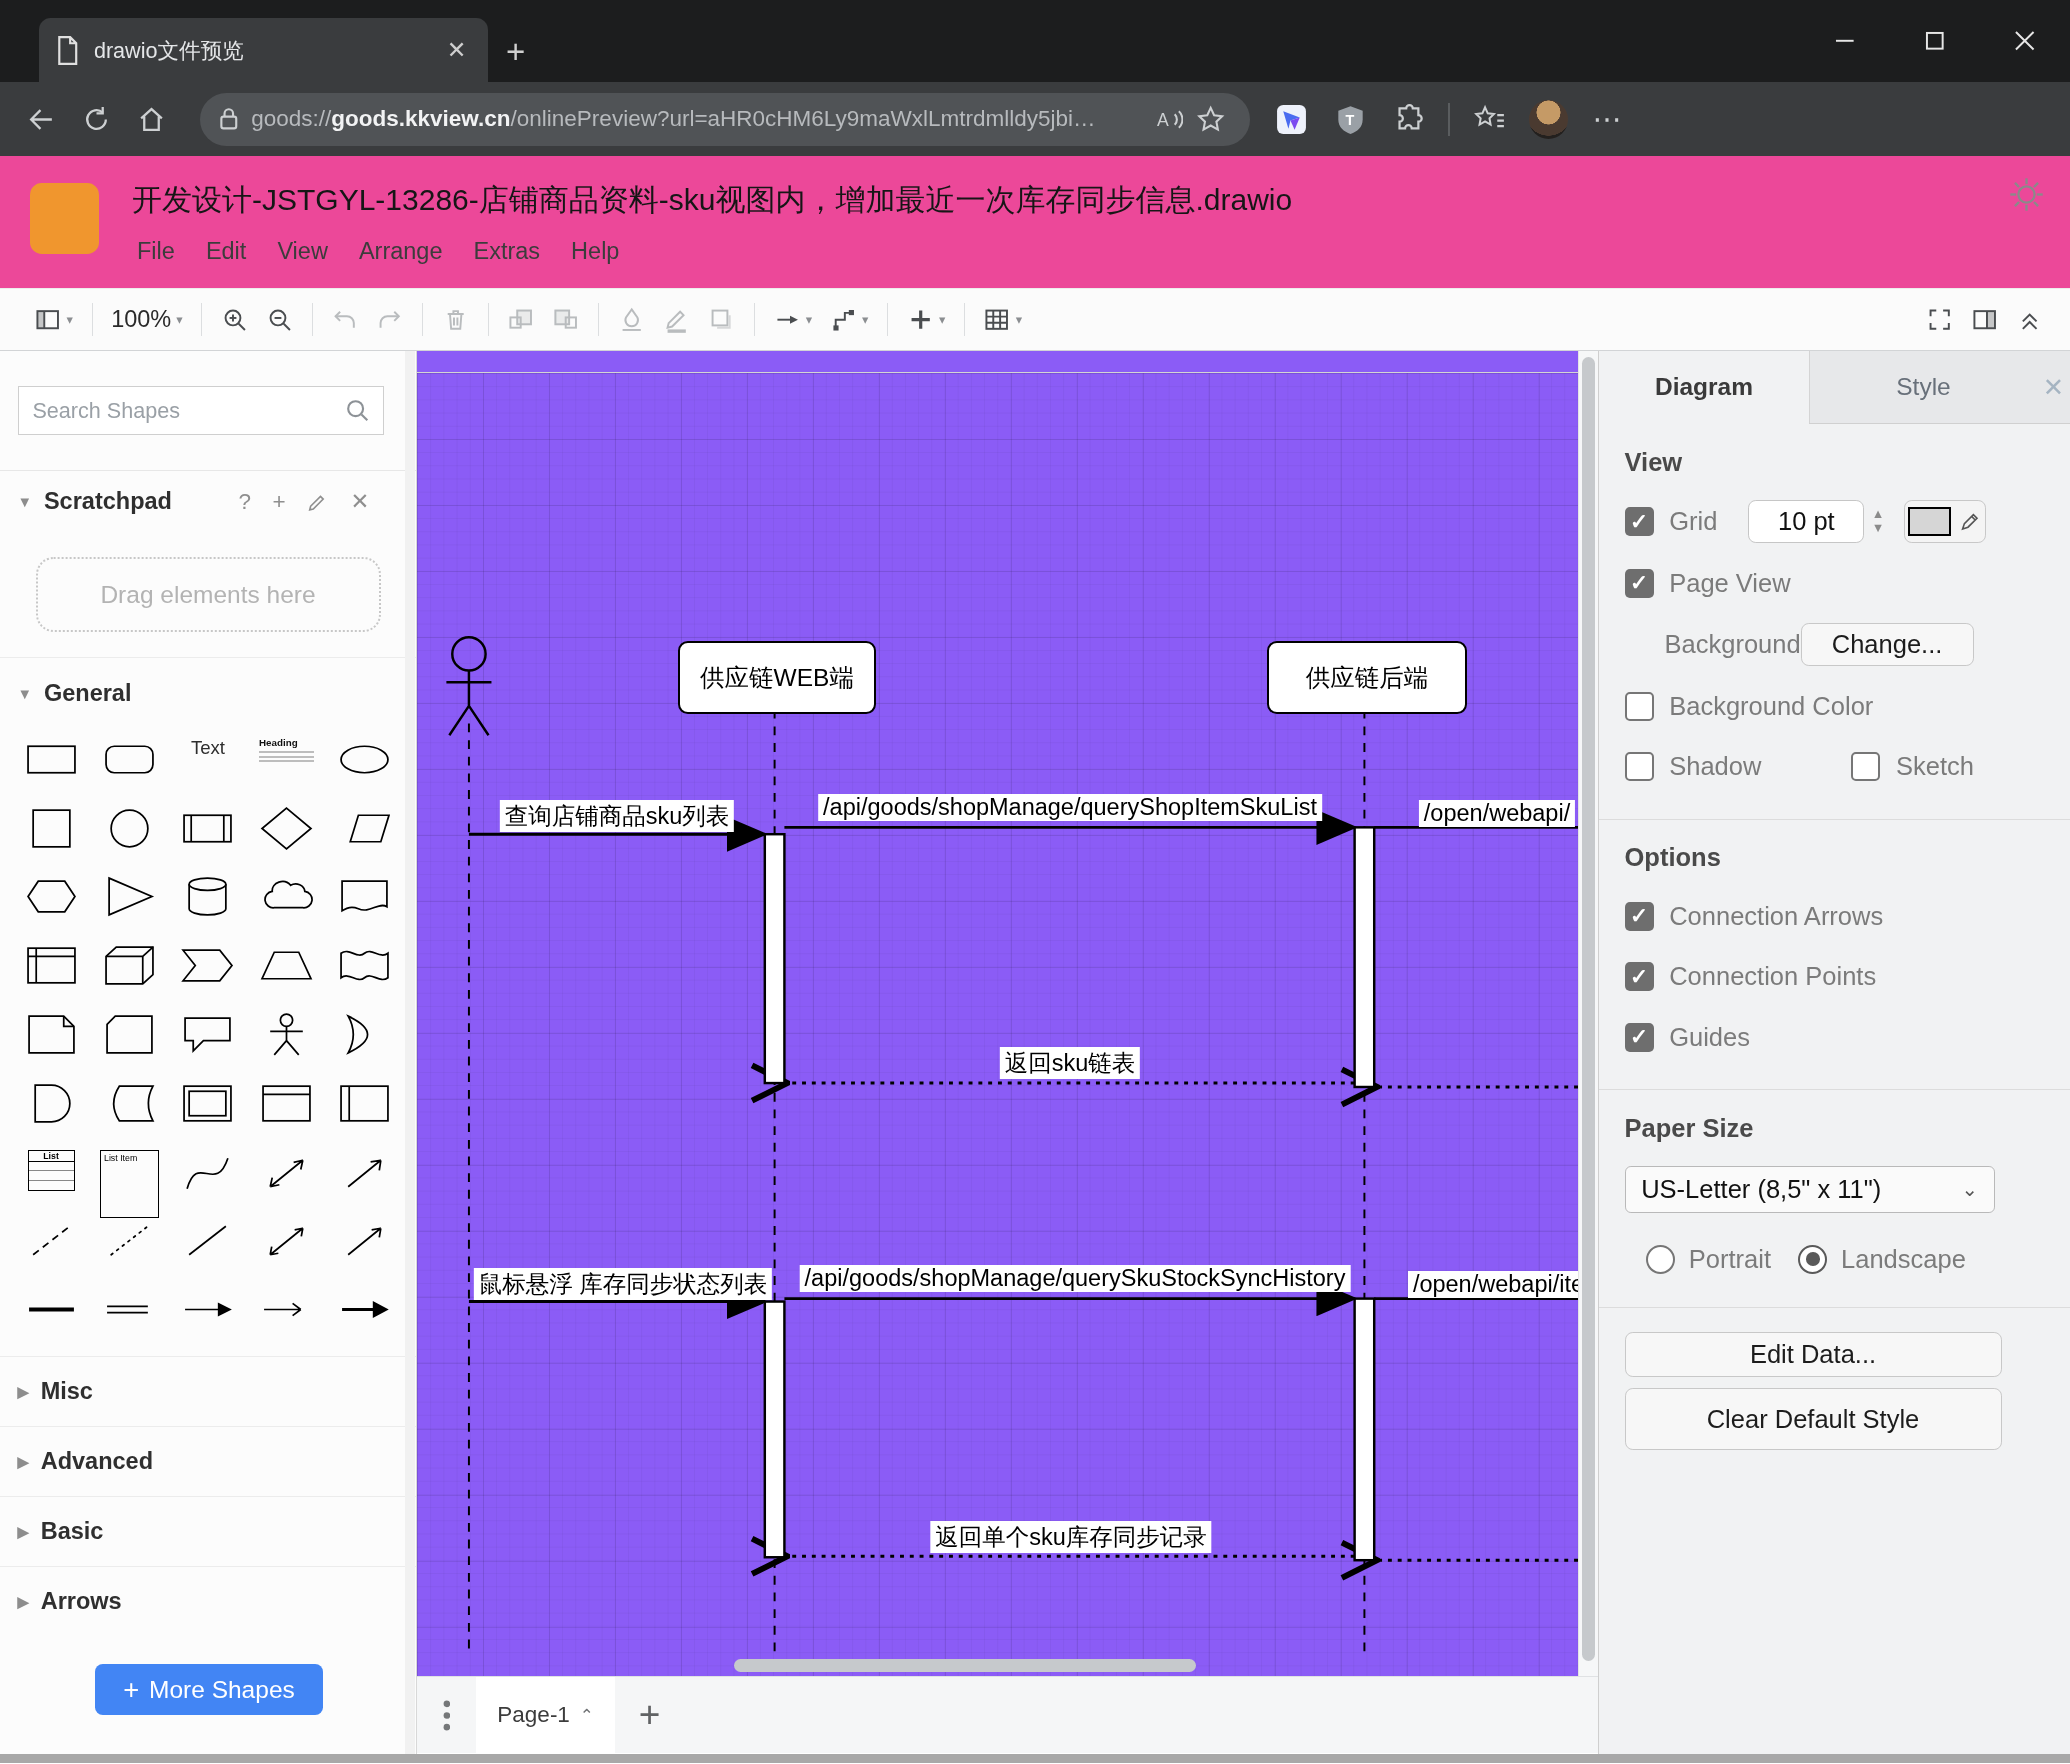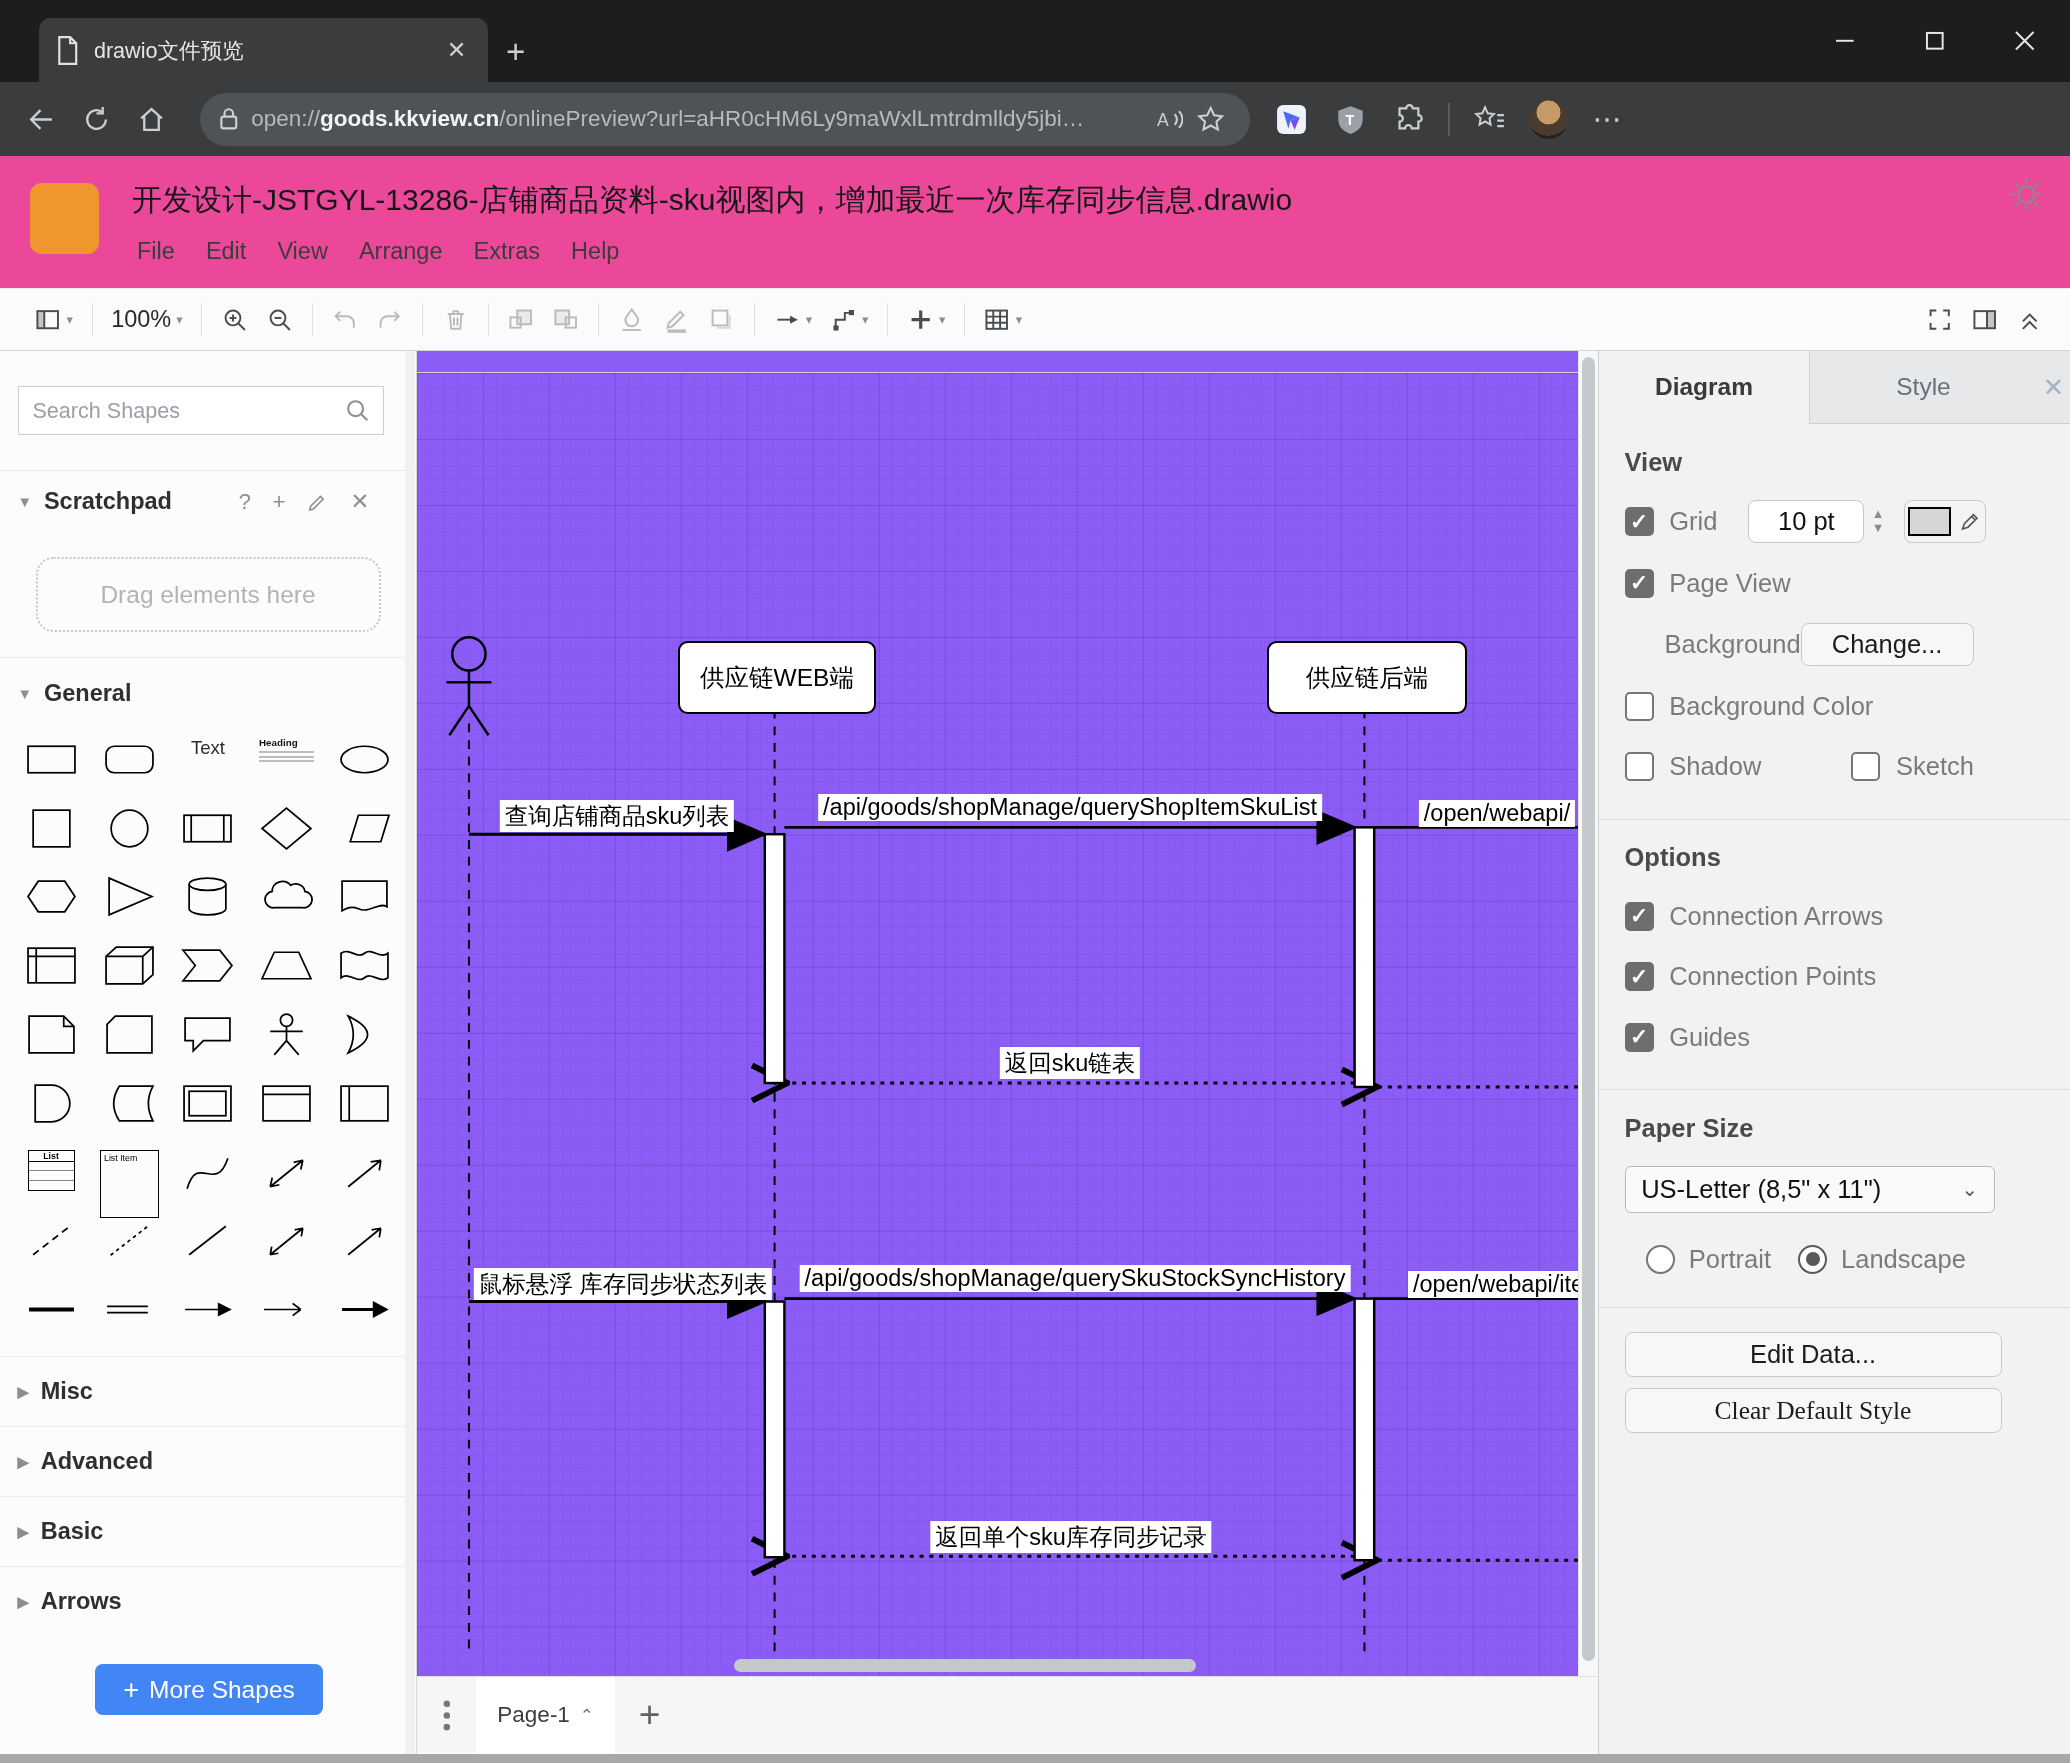--- a/index.html
+++ b/index.html
@@ -158,21 +158,21 @@
   <div class="navic">
       <svg width="29" height="29" viewBox="0 0 28 28">
         <path d="M4,13 L14,4 L24,13 M7,11 V24 H21 V11" fill="none" stroke="currentColor" stroke-width="2.2"></path>
       </svg>
     </div>
   <div id="omnibox">
     <svg width="21.6" height="25.5" viewBox="0 0 20 24">
         <rect x="3" y="10" width="14" height="11" rx="2" fill="none" stroke="#cdd0d2" stroke-width="2"></rect>
         <path d="M6,10 V7 a4,4 0 0 1 8,0 V10" fill="none" stroke="#cdd0d2" stroke-width="2"></path>
       </svg>
-    <span class="url"><span>open://</span><b>goods.kkview.cn</b><span>/onlinePreview?url=aHR0cHM6Ly9maWxlLmtrdmlldy5jbi…</span></span>
+    <span class="url"><span>goods://</span><b>goods.kkview.cn</b><span>/onlinePreview?url=aHR0cHM6Ly9maWxlLmtrdmlldy5jbi…</span></span>
     <span class="navic" style="width:43px">
         <svg width="29" height="29" viewBox="0 0 28 28">
           <text x="3" y="20" font-size="17" fill="#cdd0d2" font-family="Liberation Sans">A</text>
           <path d="M20,9 a7,7 0 0 1 0,10 M24,6 a11,11 0 0 1 0,16" fill="none" stroke="#cdd0d2" stroke-width="2"></path>
         </svg>
       </span>
     <span class="navic" style="width:43px">
         <svg width="27.4" height="27.4" viewBox="0 0 24 24">
           <path d="M12,2.5 L15,9 L22,9.8 L17,14.6 L18.3,21.5 L12,18 L5.7,21.5 L7,14.6 L2,9.8 L9,9 Z" fill="none" stroke="#cdd0d2" stroke-width="1.8"></path>
         </svg>
@@ -814,18 +814,18 @@
         <span class="plabel">Portrait</span>
         <span style="width:27.4px"></span>
         <span class="radio sel">
             <i></i>
           </span>
         <span class="plabel">Landscape</span>
       </div>
     </div>
     <div class="psection" style="border-bottom:none;">
       <div class="pbtn" style="width:377px;height:45px;margin-bottom:11.8px;">Edit Data...</div>
-      <div class="pbtn" style="width:377px;height:45px;font-family:Liberation Serif, serif;">Clear Default Style</div>
+      <div class="pbtn" style="width:377px;height:62px;">Clear Default Style</div>
     </div>
   </div>
 </div>
 <div id="bottomstrip"></div>
 
 
 </body></html>

